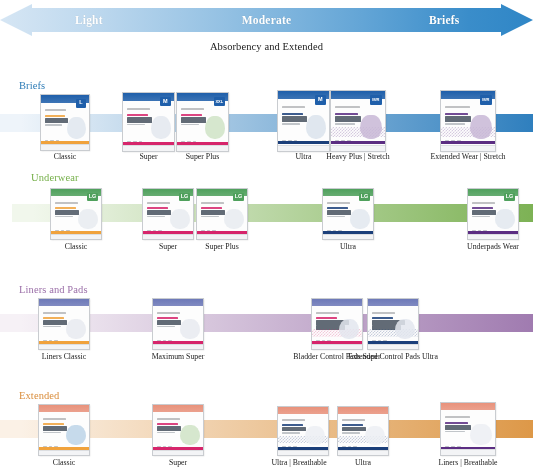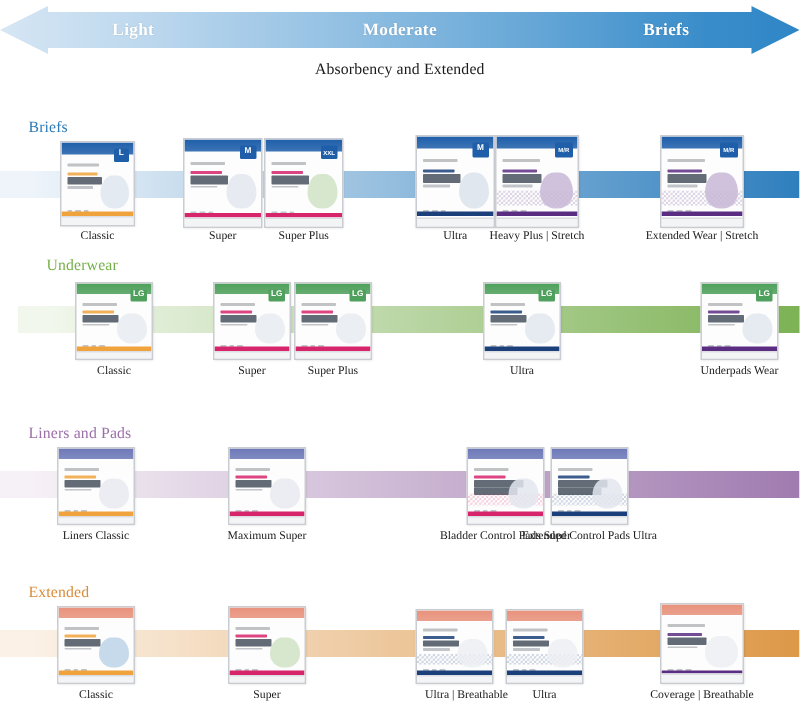--- a/index.html
+++ b/index.html
@@ -464,21 +464,21 @@
           <div class="garment" style="background: rgb(236, 239, 243); right: 6%; top: 40%; width: 40%; height: 40%;"></div>
           <div class="icons">
             <i></i>
             <i></i>
             <i></i>
           </div>
           <div class="footline" style="background: rgb(27, 63, 122);"></div>
           <div class="footbar"></div>
         </div>
       </div>
-      <div class="caption" style="left: 264px; width: 94px; top: 68px;">Ultra | Breathable</div>
+      <div class="caption" style="left: 252px; width: 94px; top: 68px;">Ultra | Breathable</div>
       <div class="prod" style="left: 337px; top: 16px; width: 52px; height: 50px;">
         <div class="box">
           <div class="caphead" style="background: linear-gradient(rgb(232, 146, 124), rgba(232, 146, 124, 0.867));"></div>
           <div class="brand"></div>
           <div class="subline" style="top: 36%; background: rgb(27, 63, 122);"></div>
           <div class="prodname" style="top: 42%; width: 48%;"></div>
           <div class="descline" style="top: 53%;"></div>
           <div class="checker" style="top: 60%; background-image: linear-gradient(45deg, rgba(27, 63, 122, 0.2) 25%, transparent 25%, transparent 75%, rgba(27, 63, 122, 0.2) 75%), linear-gradient(45deg, rgba(27, 63, 122, 0.2) 25%, transparent 25%, transparent 75%, rgba(27, 63, 122, 0.2) 75%); background-position: 0px 0px, 1.5px 1.5px;"></div>
           <div class="garment" style="background: rgb(236, 239, 243); right: 6%; top: 40%; width: 40%; height: 40%;"></div>
           <div class="icons">
@@ -501,15 +501,15 @@
           <div class="garment" style="background: rgb(236, 239, 243); right: 6%; top: 40%; width: 40%; height: 40%;"></div>
           <div class="icons">
             <i></i>
             <i></i>
             <i></i>
           </div>
           <div class="footline" style="background: rgb(91, 45, 130);"></div>
           <div class="footbar"></div>
         </div>
       </div>
-      <div class="caption" style="left: 420px; width: 96px; top: 68px;">Coverage | Breathable</div>
+      <div class="caption" style="left: 420px; width: 96px; top: 68px;">Liners | Breathable</div>
     </div>
   </div>
 
 </body></html>

